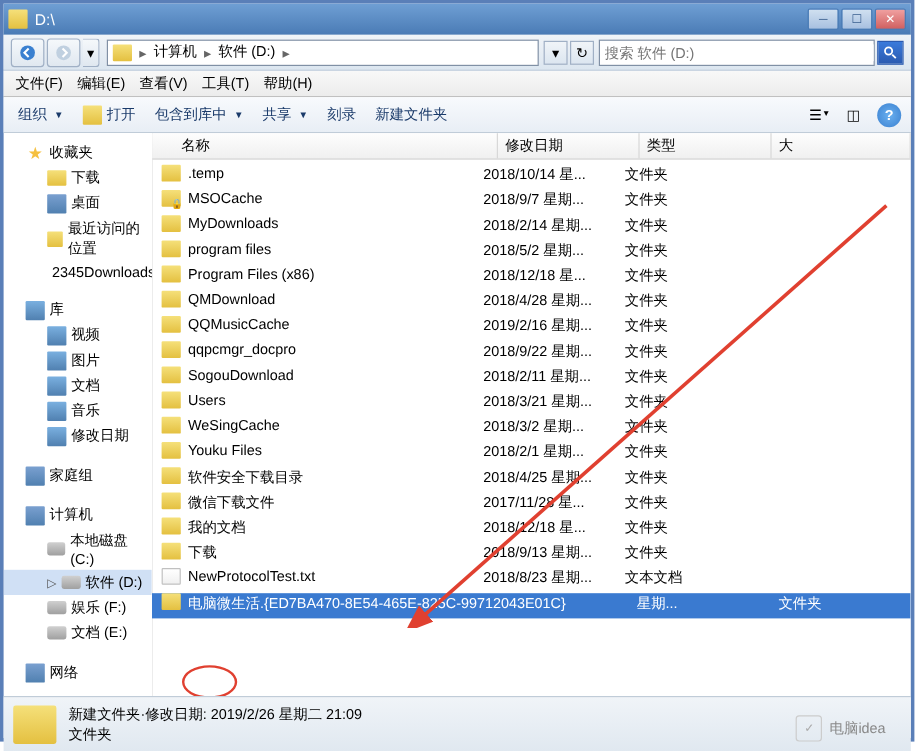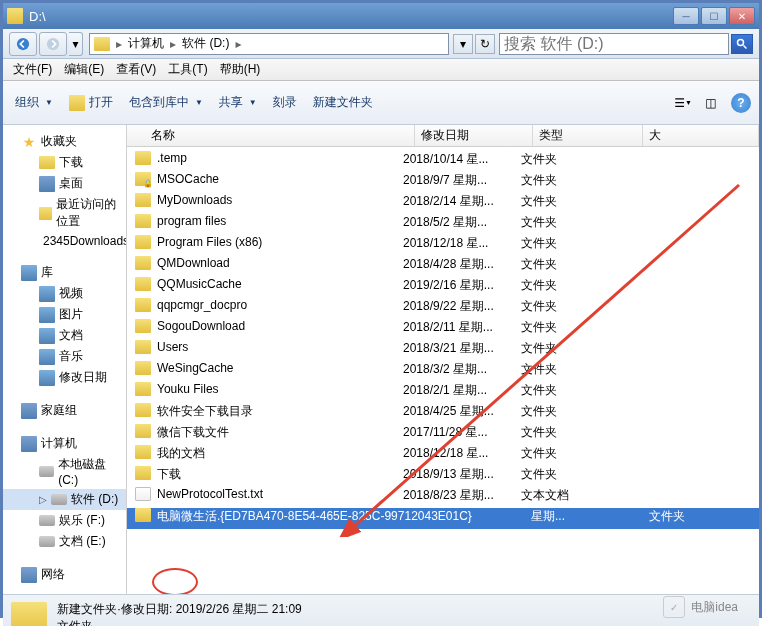--- a/index.html
+++ b/index.html
@@ -20,28 +20,28 @@
 .nav-split { width: 14px; height: 24px; border: 1px solid #a0b0c5; border-left: none; border-radius: 0 3px 3px 0; background: linear-gradient(#f5f8fb, #e0e8f0); display: flex; align-items: center; justify-content: center; margin-right: 6px; cursor: pointer; }
 
 .addr-bar { flex: 1; height: 22px; border: 1px solid #8090a5; background: #fff; display: flex; align-items: center; padding-left: 4px; margin-right: 4px; }
 .addr-bar .folder-icon-sm { width: 16px; height: 14px; background: linear-gradient(#f5e07a, #e4c040); border-radius: 1px; margin-right: 4px; }
 .addr-bar .crumb { padding: 0 4px; display: flex; align-items: center; }
 .addr-bar .sep { color: #666; padding: 0 2px; }
 .addr-btn { width: 20px; height: 20px; border: 1px solid #a0b0c5; background: linear-gradient(#f0f4f8, #dce6f0); display: flex; align-items: center; justify-content: center; cursor: pointer; }
 .addr-btn + .addr-btn { margin-left: 2px; }
 
 .search-bar { width: 230px; height: 22px; border: 1px solid #8090a5; background: #fff; display: flex; align-items: center; padding-left: 4px; margin-left: 4px; }
-.search-bar input { border: none; outline: none; flex: 1; color: #000000; font-size: 16px; }
+.search-bar input { border: none; outline: none; flex: 1; color: #000000; font-size: 12px; }
 .search-btn { width: 22px; height: 20px; background: linear-gradient(#3a7adb, #2a5ab0); border: 1px solid #2a5ab0; display: flex; align-items: center; justify-content: center; cursor: pointer; margin-left: 2px; }
 .search-btn svg { fill: #fff; }
 
 .menubar { height: 22px; background: linear-gradient(#f8f8f8, #ececec); border-bottom: 1px solid #c0c0c0; display: flex; align-items: center; padding: 0 4px; }
 .menubar .menu-item { padding: 2px 6px; cursor: pointer; }
 
-.toolbar { height: 44px; background: linear-gradient(#f8fafd, #e8eef5); border-bottom: 1px solid #c0ccd8; display: flex; align-items: center; padding: 0 8px; gap: 8px; }
+.toolbar { height: 30px; background: linear-gradient(#f8fafd, #e8eef5); border-bottom: 1px solid #c0ccd8; display: flex; align-items: center; padding: 0 8px; gap: 8px; }
 .tb-item { display: flex; align-items: center; gap: 4px; padding: 2px 4px; cursor: pointer; color: #1a3a6a; }
 .tb-item .drop { font-size: 8px; margin-left: 2px; }
 .tb-icon { width: 16px; height: 16px; background: linear-gradient(#f5e07a, #e4c040); border-radius: 1px; }
 .toolbar .spacer { flex: 1; }
 .view-btns { display: flex; gap: 4px; }
 .view-btn { width: 24px; height: 22px; border: 1px solid transparent; display: flex; align-items: center; justify-content: center; cursor: pointer; }
 .help-btn { width: 20px; height: 20px; background: radial-gradient(#6ab0f0, #3a80d0); border-radius: 50%; color: #fff; display: flex; align-items: center; justify-content: center; font-weight: bold; cursor: pointer; }
 
 .body-area { display: flex; height: 469px; }
 

